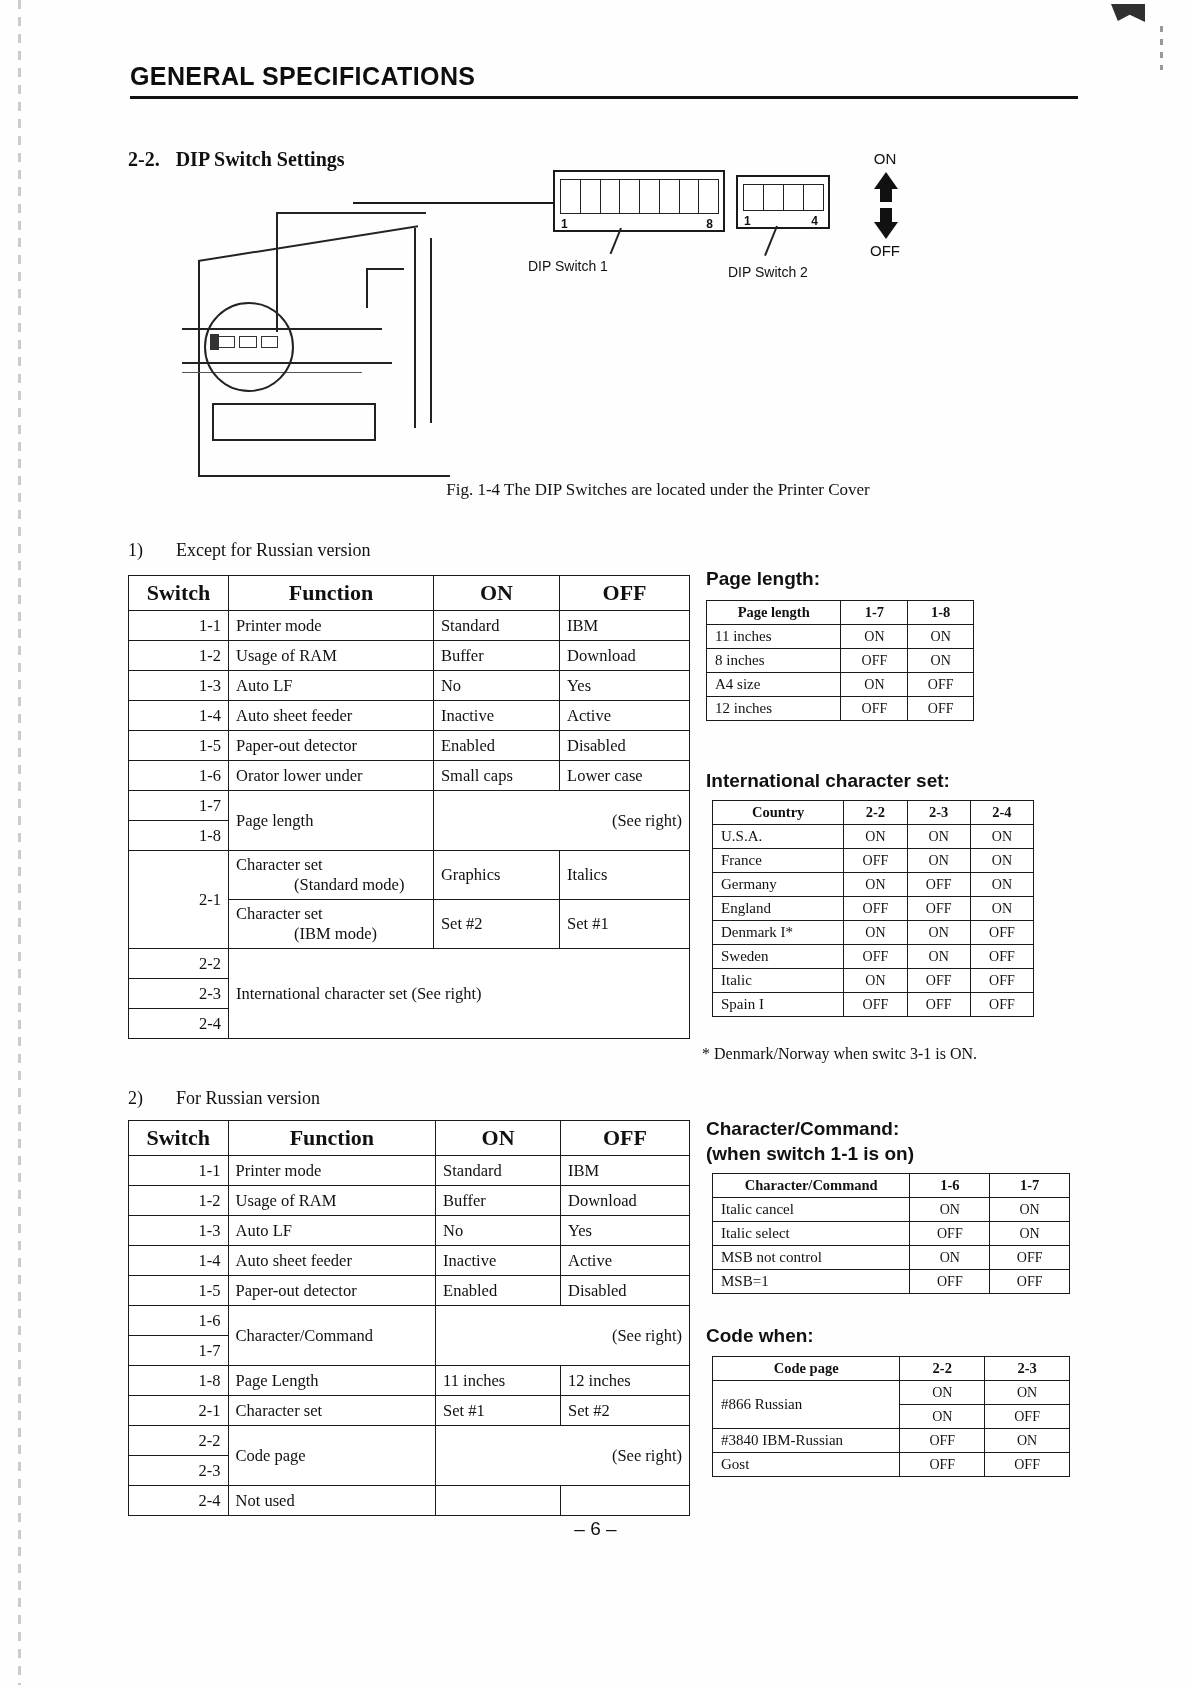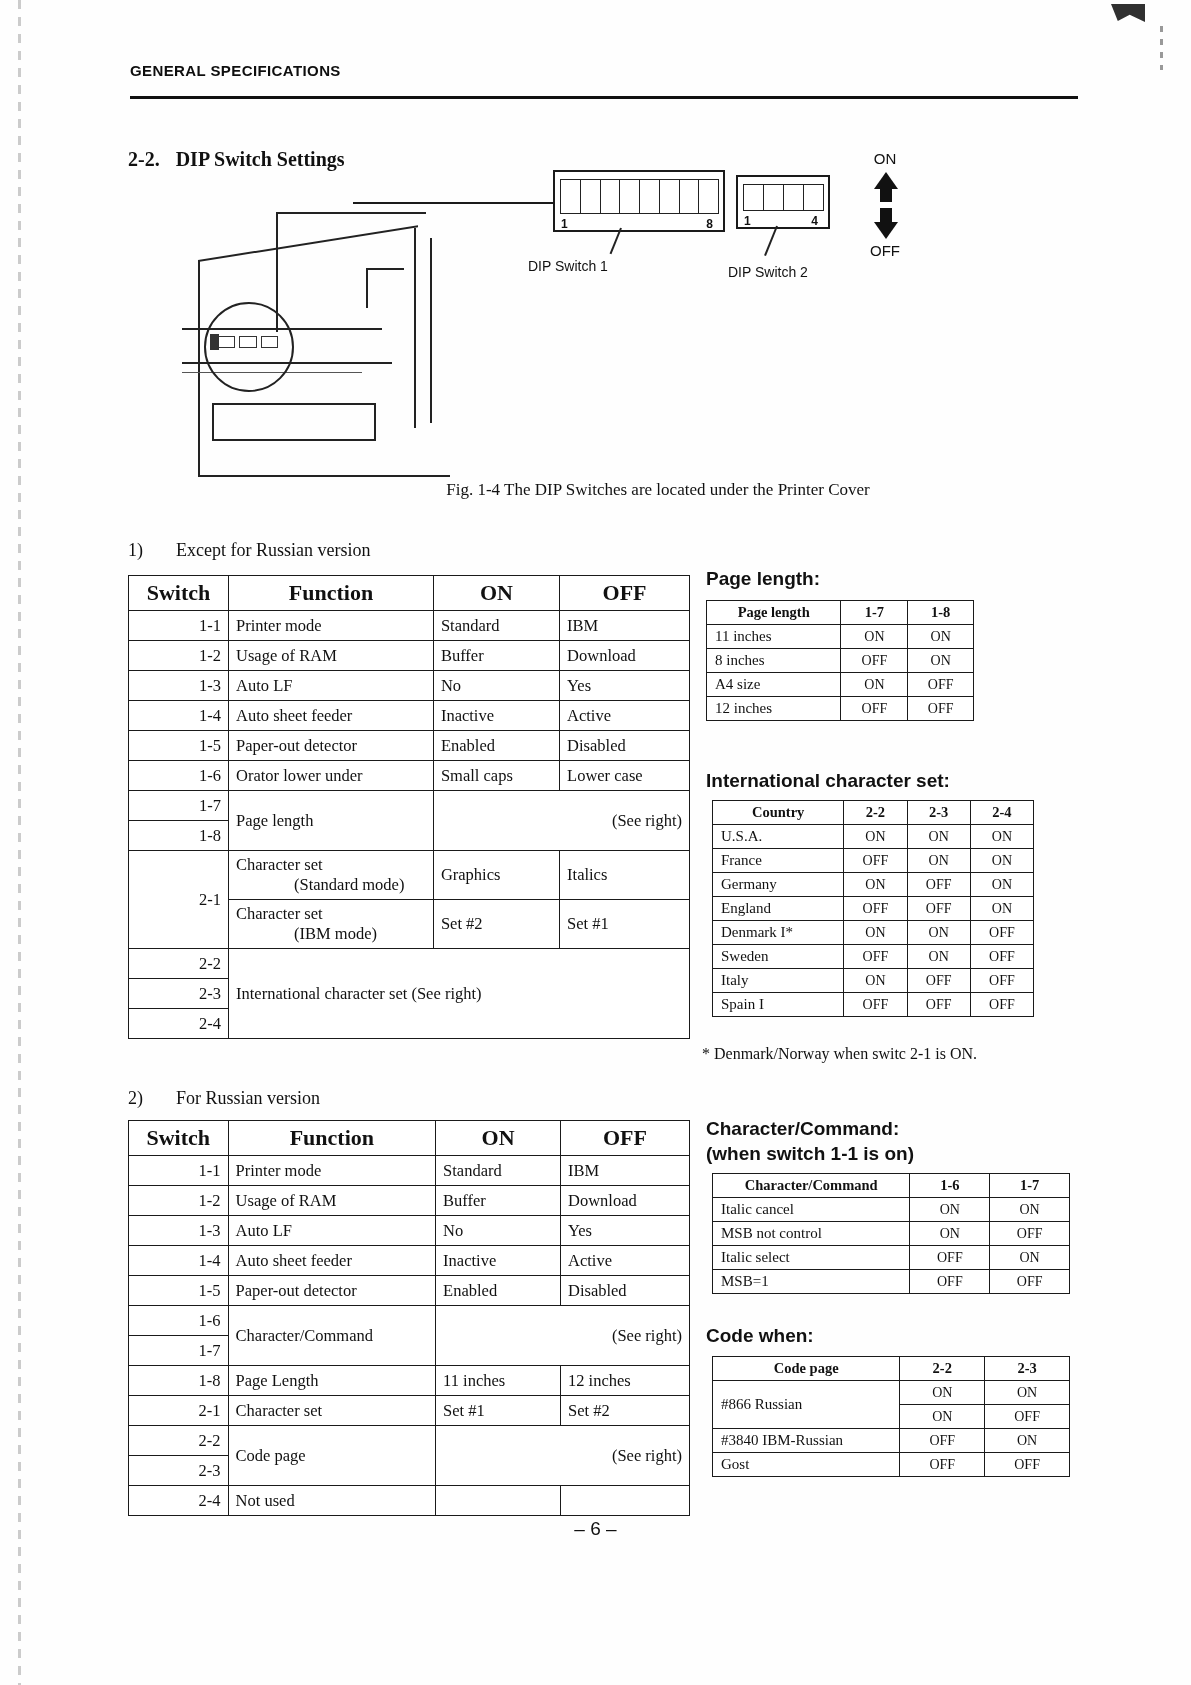--- a/index.html
+++ b/index.html
@@ -42,21 +42,21 @@
     right: 28px; top: 26px; width: 3px; height: 44px;
     background: repeating-linear-gradient(to bottom, #999 0px, #999 6px, transparent 6px, transparent 13px);
   }
 
   
   .doc-title {
     position: absolute;
     left: 130px; top: 62px;
     font-family: "Liberation Sans", sans-serif;
     font-weight: bold;
-    font-size: 15px;
+    font-size: 25px;
     letter-spacing: .4px;
     color: #0e0e0e;
     text-align: center;
   }
   .title-rule {
     position: absolute;
     left: 130px; top: 96px;
     width: 948px; height: 3px;
     background: #111;
   }
@@ -568,34 +568,34 @@
         <td class="val">ON</td>
         <td class="val">OFF</td>
       </tr>
       <tr>
         <td>Sweden</td>
         <td class="val">OFF</td>
         <td class="val">ON</td>
         <td class="val">OFF</td>
       </tr>
       <tr>
-        <td>Italy</td>
+        <td>Italic</td>
         <td class="val">ON</td>
         <td class="val">OFF</td>
         <td class="val">OFF</td>
       </tr>
       <tr>
         <td>Spain I</td>
         <td class="val">OFF</td>
         <td class="val">OFF</td>
         <td class="val">OFF</td>
       </tr>
     </tbody>
   </table>
-  <div class="side-note" style="left:702px; top:1045px;">* Denmark/Norway when switc 2-1 is ON.</div>
+  <div class="side-note" style="left:702px; top:1045px;">* Denmark/Norway when switc 3-1 is ON.</div>
 
   <div class="list-label" style="left:128px; top:1088px;">
     <span class="idx">2)</span><span>For Russian version</span>
   </div>
 
   <table class="sw" style="left:128px; top:1120px; width:562px;">
     <thead>
       <tr>
         <th style="width:92px;">Switch</th>
         <th style="width:212px;">Function</th>
@@ -681,28 +681,28 @@
         <th style="width:78px;">1-7</th>
       </tr>
     </thead>
     <tbody>
       <tr>
         <td>Italic cancel</td>
         <td class="val">ON</td>
         <td class="val">ON</td>
       </tr>
       <tr>
+        <td>Italic select</td>
+        <td class="val">OFF</td>
+        <td class="val">ON</td>
+      </tr>
+      <tr>
         <td>MSB not control</td>
         <td class="val">ON</td>
         <td class="val">OFF</td>
-      </tr>
-      <tr>
-        <td>Italic select</td>
-        <td class="val">OFF</td>
-        <td class="val">ON</td>
       </tr>
       <tr>
         <td>MSB=1</td>
         <td class="val">OFF</td>
         <td class="val">OFF</td>
       </tr>
     </tbody>
   </table>
 
   <div class="side-head" style="left:706px; top:1325px;">Code when:</div>

